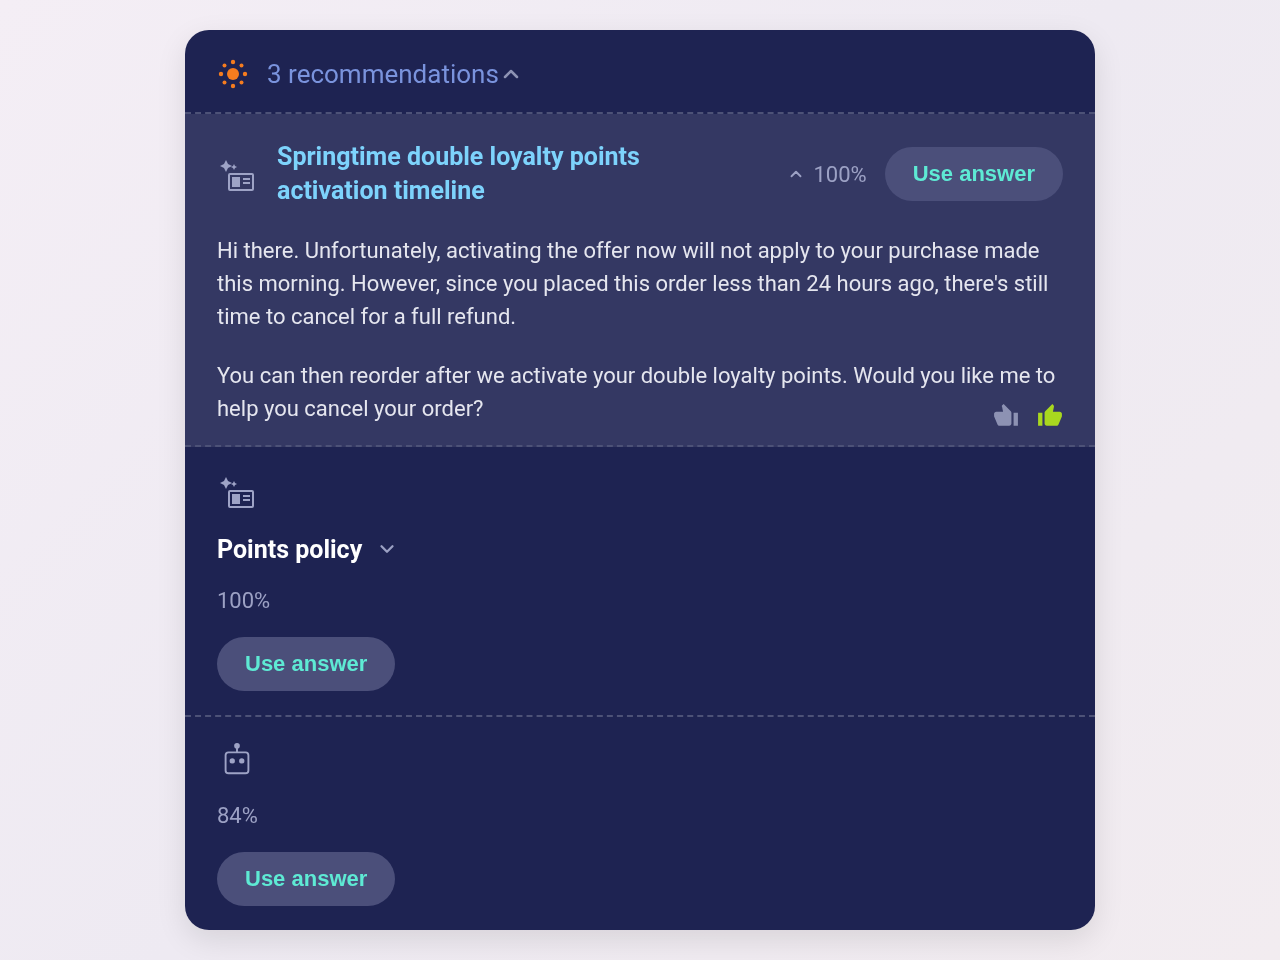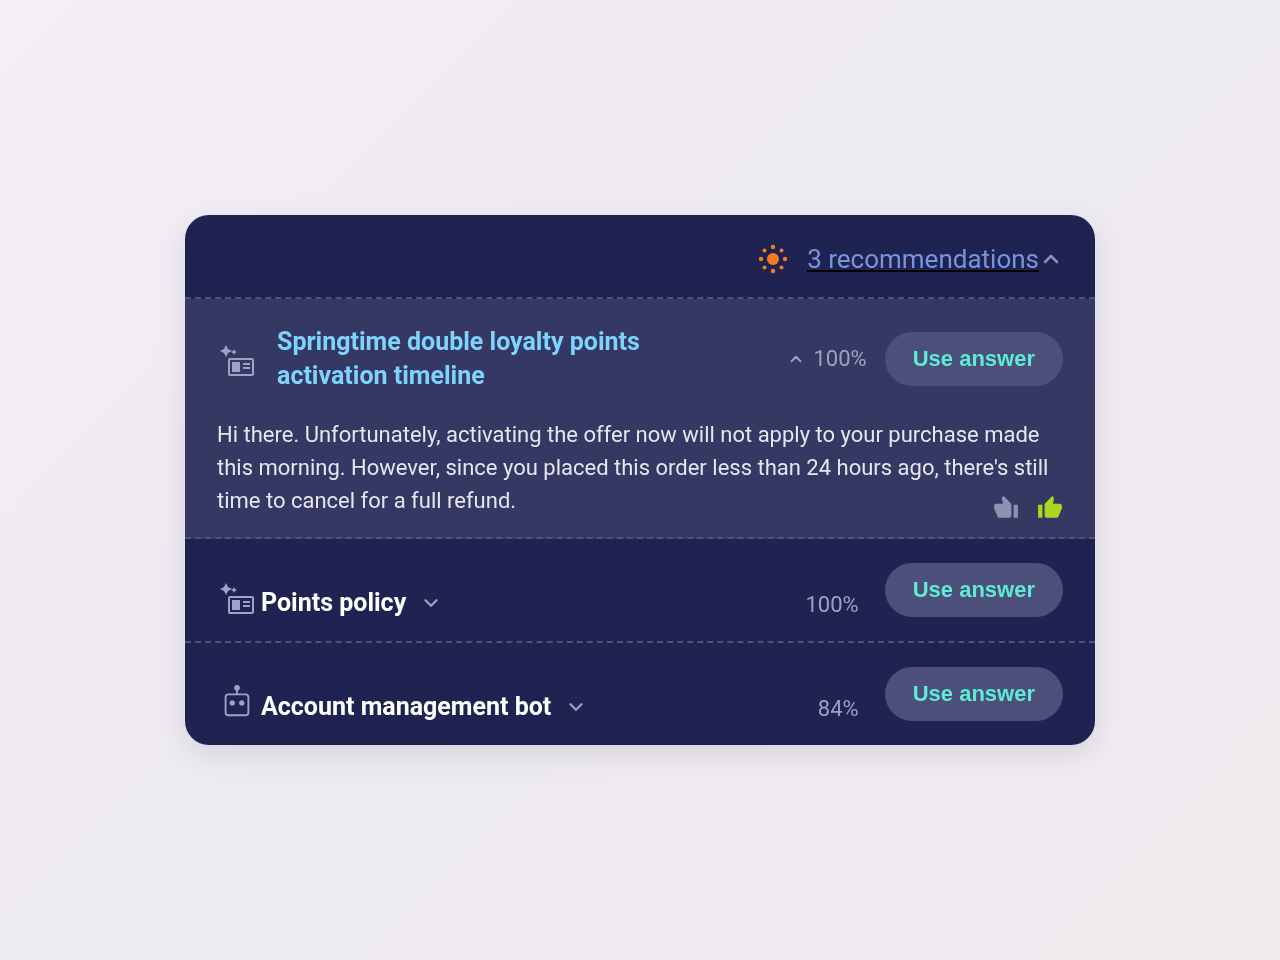--- a/index.html
+++ b/index.html
@@ -15,24 +15,23 @@
   .card {
     width: 910px;
     background: #1e2352;
     border-radius: 24px;
     box-shadow: 0 10px 30px rgba(0,0,0,0.1);
     overflow: hidden;
   }
   .card-header {
     display: flex;
     align-items: center;
-    justify-content: flex-end;
+    justify-content: flex-start;
     padding: 28px 32px 22px 32px;
     border-bottom: 2px dashed #4d5277;
-    text-decoration: underline;
   }
   .header-left {
     display: flex;
     align-items: center;
     gap: 18px;
   }
   .sun-icon {
     width: 32px;
     height: 32px;
     display: flex;
@@ -107,24 +106,25 @@
   .feedback {
     position: absolute;
     right: 0;
     bottom: -4px;
     display: flex;
     gap: 18px;
     align-items: center;
   }
   .rec-collapsed {
     display: flex;
-    align-items: flex-end;
+    align-items: flex-start;
     padding: 24px 32px;
-    gap: 4px;
+    gap: 24px;
     border-bottom: 2px dashed #4d5277;
+    flex-direction: column;
   }
   .rec-collapsed:last-child { border-bottom: none; }
   .rec-collapsed .title-group {
     display: flex;
     align-items: center;
     gap: 14px;
     flex: 1;
   }
   .rec-collapsed .rec-title-c {
     color: #ffffff;
@@ -190,20 +190,21 @@
             <polyline points="6 15 12 9 18 15"></polyline>
           </svg>
           <span>100%</span>
         </div>
         <button class="use-btn">Use answer</button>
       </div>
     </div>
 
     <div class="rec-body">
       <p>Hi there. Unfortunately, activating the offer now will not apply to your purchase made this morning. However, since you placed this order less than 24 hours ago, there's still time to cancel for a full refund.</p>
+      <p>You can then reorder after we activate your double loyalty points. Would you like me to help you cancel your order?</p>
       <div class="feedback">
         <div>
           <svg width="26" height="26" viewBox="0 0 24 24" fill="#8d92b3">
             <path d="M15 3H6c-.83 0-1.54.5-1.84 1.22l-3.02 7.05c-.09.23-.14.47-.14.73v2c0 1.1.9 2 2 2h6.31l-.95 4.57-.3.32c0 .41.17.79.44 1.06L9.83 23l6.59-6.59c.36-.36.58-.86.58-1.41V5c0-1.1-.9-2-2-2zm4 0v12h4V3h-4z" transform="scale(1,-1) translate(0,-24)"></path>
           </svg>
         </div>
         <div>
           <svg width="26" height="26" viewBox="0 0 24 24" fill="#a9d81f">
             <path d="M1 21h4V9H1v12zm22-11c0-1.1-.9-2-2-2h-6.31l.95-4.57.03-.32c0-.41-.17-.79-.44-1.06L14.17 1 7.59 7.59C7.22 7.95 7 8.45 7 9v10c0 1.1.9 2 2 2h9c.83 0 1.54-.5 1.84-1.22l3.02-7.05c.09-.23.14-.47.14-.73v-2z"></path>
           </svg>
@@ -238,23 +239,17 @@
   <div class="rec-collapsed">
     <div class="rec-icon-col">
       <svg width="38" height="38" viewBox="0 0 40 40" fill="none" stroke="#9ea3c6" stroke-width="2">
         <rect x="8" y="12" width="24" height="22" rx="3"></rect>
         <line x1="20" y1="12" x2="20" y2="6"></line>
         <circle cx="20" cy="5" r="2" fill="#9ea3c6"></circle>
         <circle cx="15" cy="21" r="1.8" fill="#9ea3c6"></circle>
         <circle cx="25" cy="21" r="1.8" fill="#9ea3c6"></circle>
       </svg>
     </div>
-    <div class="title-group">
-      <div class="rec-title-c">Account management bot</div>
-      <svg width="22" height="22" viewBox="0 0 24 24" fill="none" stroke="#9ca1c4" stroke-width="2.5" stroke-linecap="round" stroke-linejoin="round">
-        <polyline points="6 9 12 15 18 9"></polyline>
-      </svg>
-    </div>
     <div class="confidence-c">84%</div>
     <button class="use-btn">Use answer</button>
   </div>
 
 </div>
 
 </body></html>

